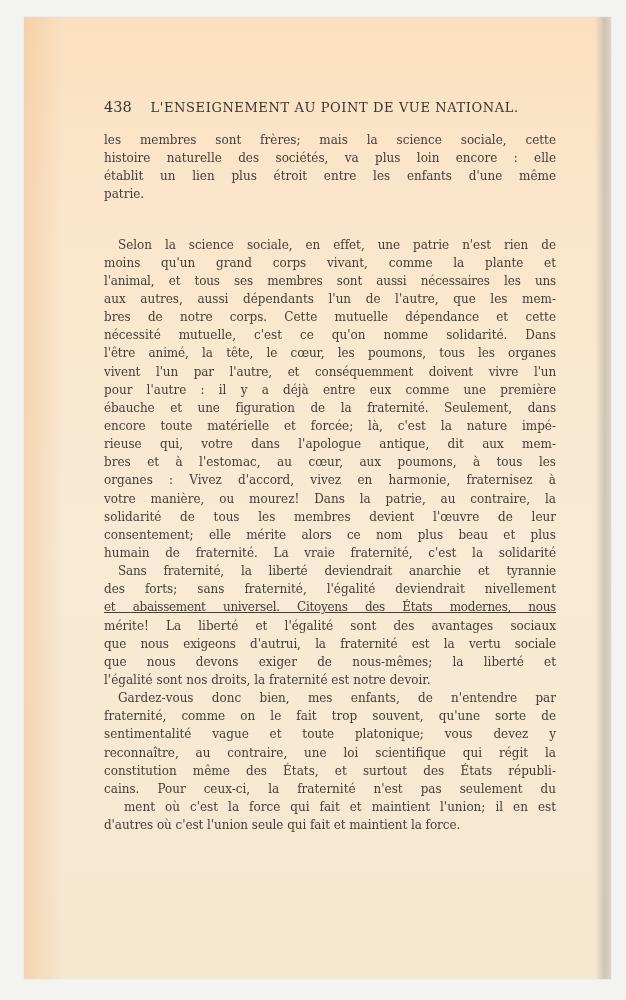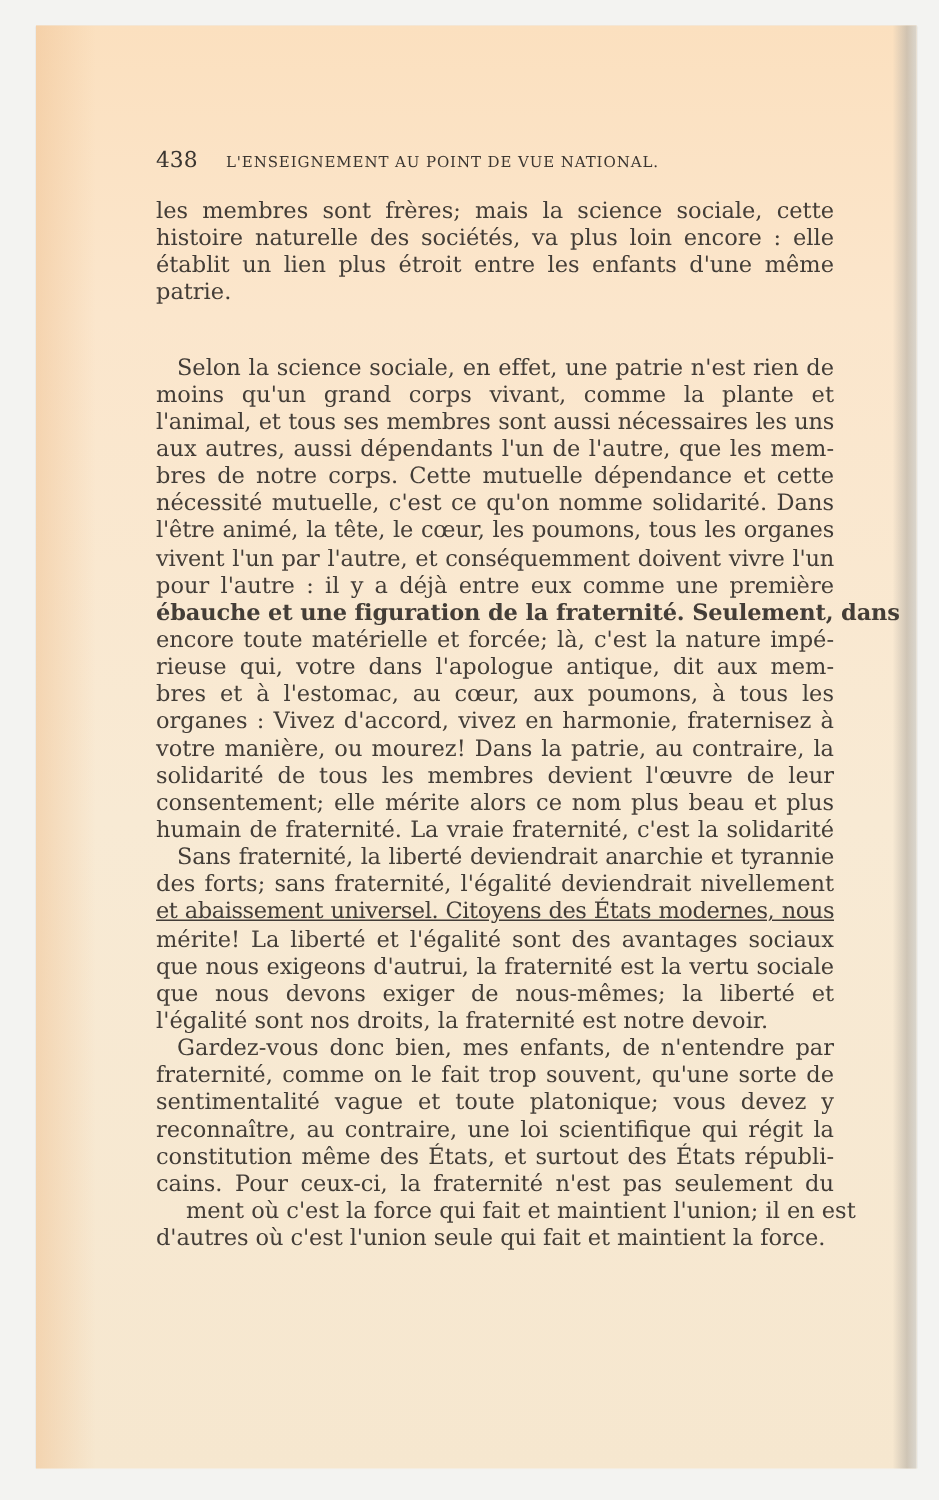--- a/index.html
+++ b/index.html
@@ -22,24 +22,24 @@
   }
   .page-edge {
     position: absolute; right: 0; top: 0; bottom: 0; width: 16px;
     background: linear-gradient(90deg, rgba(210,200,185,0) 0%, rgba(190,182,170,0.7) 60%, rgba(215,212,205,0.9) 100%);
   }
   .running-head {
     position: absolute; left: 104px; top: 99px; width: 450px;
     font-size: 14.5px; color: #3a3530; white-space: nowrap;
   }
   .page-number { display: inline-block; width: 42px; }
-  .head-title { font-variant: small-caps; letter-spacing: 0.6px; font-size: 10px; }
+  .head-title { font-variant: small-caps; letter-spacing: 0.6px; font-size: 13px; }
   .text {
     position: absolute; left: 104px; top: 131px; width: 452px;
-    font-size: 15px; line-height: 18.15px; color: #433d37;
+    font-size: 12px; line-height: 18.15px; color: #433d37;
   }
   .line {
     display: block; height: 18.15px; white-space: nowrap;
     text-align: justify; text-align-last: justify;
   }
   .line.last { text-align-last: left; }
   .line.indent { text-indent: 14px; }
 </style>
 </head>
 <body>
@@ -63,21 +63,21 @@
     <div>
       <span class="line indent" style="letter-spacing: -0.030837px; margin-top: 32px;">Selon la science sociale, en effet, une patrie n'est rien de</span>
       <span class="line">moins qu'un grand corps vivant, comme la plante et</span>
       <span class="line" style="letter-spacing: -0.181034px;">l'animal, et tous ses membres sont aussi nécessaires les uns</span>
       <span class="line">aux autres, aussi dépendants l'un de l'autre, que les mem-</span>
       <span class="line">bres de notre corps. Cette mutuelle dépendance et cette</span>
       <span class="line">nécessité mutuelle, c'est ce qu'on nomme solidarité. Dans</span>
       <span class="line" style="letter-spacing: -0.121739px;">l'être animé, la tête, le cœur, les poumons, tous les organes</span>
       <span class="line" style="letter-spacing: -0.136659px;">vivent l'un par l'autre, et conséquemment doivent vivre l'un</span>
       <span class="line">pour l'autre : il y a déjà entre eux comme une première</span>
-      <span class="line" style="letter-spacing: -0.0917031px; font-weight: bold;">ébauche et une figuration de la fraternité. Seulement, dans</span>
+      <span class="line" style="letter-spacing: -0.0917031px;">ébauche et une figuration de la fraternité. Seulement, dans</span>
       <span class="line">encore toute matérielle et forcée; là, c'est la nature impé-</span>
       <span class="line">rieuse qui, votre dans l'apologue antique, dit aux mem-</span>
       <span class="line">bres et à l'estomac, au cœur, aux poumons, à tous les</span>
       <span class="line">organes : Vivez d'accord, vivez en harmonie, fraternisez à</span>
       <span class="line">votre manière, ou mourez! Dans la patrie, au contraire, la</span>
       <span class="line">solidarité de tous les membres devient l'œuvre de leur</span>
       <span class="line">consentement; elle mérite alors ce nom plus beau et plus</span>
       <span class="line" style="letter-spacing: -0.0154525px;">humain de fraternité. La vraie fraternité, c'est la solidarité</span>
     </div>
     <div>

